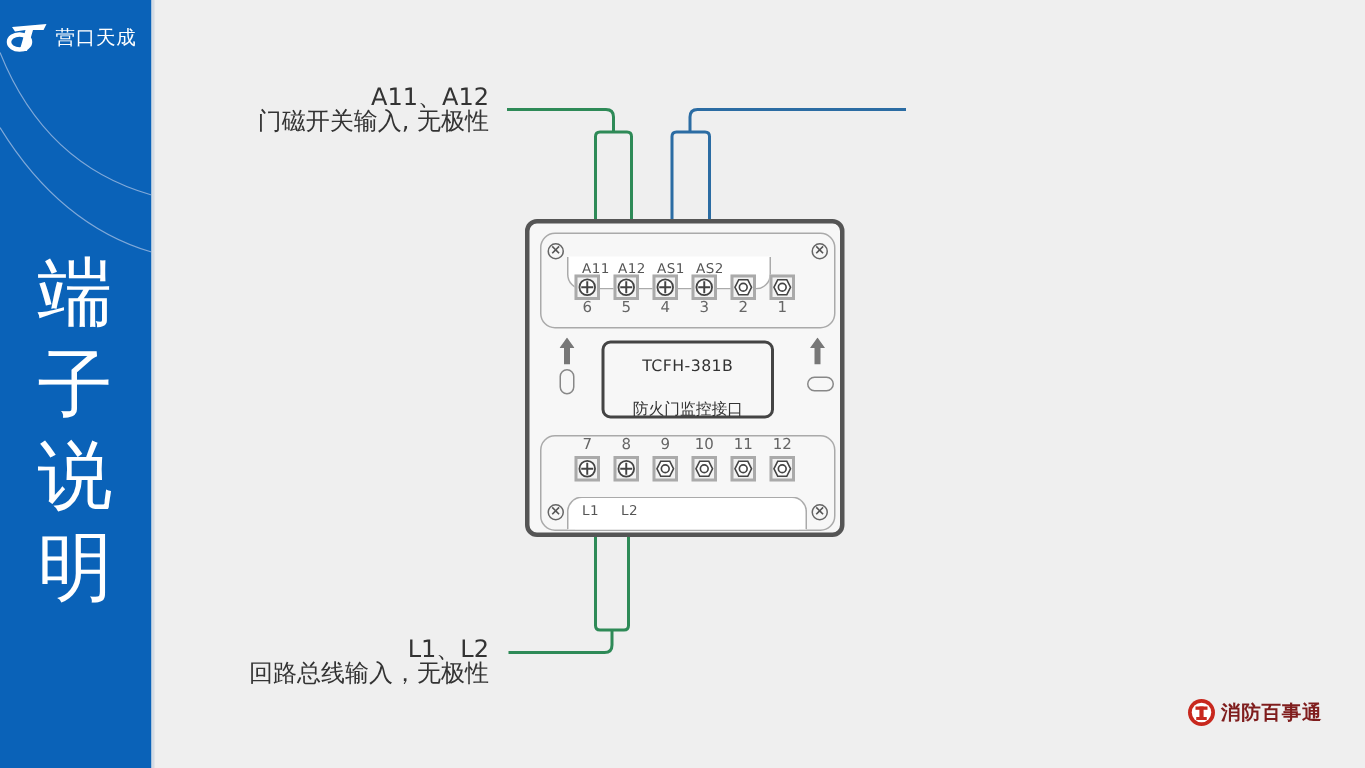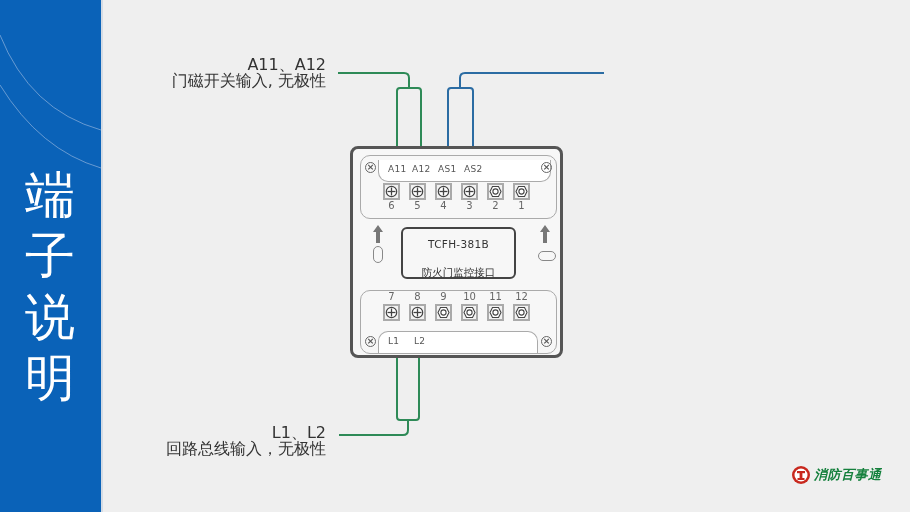--- a/index.html
+++ b/index.html
@@ -42,21 +42,21 @@
       border: 3px solid #555; border-radius: 8px; background: #f7f7f7; box-sizing: border-box;
     }
     .panel {
       position: absolute; border: 1px solid #aaa; border-radius: 10px; background: #f7f7f7;
     }
     .panel-top { left: 7px; top: 6px; width: 195px; height: 62px; }
     .panel-bottom { left: 7px; top: 141px; width: 195px; height: 62px; }
     .label-strip {
       position: absolute; border: 1px solid #aaa; background: #fff; box-sizing: border-box;
     }
-    .strip-top { left: 17px; top: 4px; width: 173px; height: 22px; border-top: none; border-radius: 0 0 10px 10px; }
+    .strip-top { left: 17px; top: 15px; width: 136px; height: 22px; border-top: none; border-radius: 0 0 10px 10px; }
     .strip-bottom { left: 17px; top: 40px; width: 160px; height: 22px; border-bottom: none; border-radius: 10px 10px 0 0; }
     .strip-text {
       position: absolute; top: 4px; font-size: 9px; color: #555; letter-spacing: 0.3px;
     }
     .screw {
       position: absolute; width: 11px; height: 11px; border: 1.5px solid #666; border-radius: 50%;
       box-sizing: border-box; font-size: 9px; line-height: 8px; text-align: center; color: #555; font-weight: bold;
     }
     .terminal {
       position: absolute; width: 17px; height: 17px; border: 2px solid #aaa; background: #f2f2f2; box-sizing: border-box;
@@ -74,30 +74,37 @@
     .model-box .desc { display: block; font-size: 10.5px; margin-top: 16px; }
     .arrow { position: absolute; }
     .slot { position: absolute; border: 1px solid #888; border-radius: 7px; background: #f7f7f7; }
     .slot-v { left: 20px; top: 97px; width: 8px; height: 15px; }
     .slot-h { left: 185px; top: 102px; width: 16px; height: 8px; }
 
     .footer-logo {
       position: absolute; left: 791px; top: 465px; display: flex; align-items: center; gap: 3px;
     }
     .footer-logo .icon { width: 20px; height: 20px; }
-    .footer-logo .name { font-size: 13px; font-weight: bold; color: #15803d; letter-spacing: 0.5px; font-style: italic; }
+    .footer-logo .name { font-size: 13px; font-weight: bold; color: #7f1d1d; letter-spacing: 0.5px; }
   </style>
 </head>
 <body>
 
 <div class="sidebar">
   <svg class="arcs" width="101" height="512">
     <path d="M 0 35 Q 30 110 101 130" fill="none" stroke="#7fa8d8" stroke-width="0.8"></path>
     <path d="M 0 85 Q 40 150 101 168" fill="none" stroke="#7fa8d8" stroke-width="0.8"></path>
   </svg>
+  <div class="brand">
+    <svg class="brand-logo" viewBox="0 0 30 22">
+      <path d="M4 4 L27 2 L25 6 L18 6 L14 20 L9 20 L13 6 L6 7 Z" fill="#fff"></path>
+      <ellipse cx="9" cy="14" rx="7" ry="5" fill="none" stroke="#fff" stroke-width="3"></ellipse>
+    </svg>
+    <span class="brand-name">营口天成</span>
+  </div>
   <div class="vertical-title">
     <span>端</span>
     <span>子</span>
     <span>说</span>
     <span>明</span>
   </div>
 </div>
 <div class="sidebar-edge"></div>
 
 <svg class="diagram" width="910" height="512">

